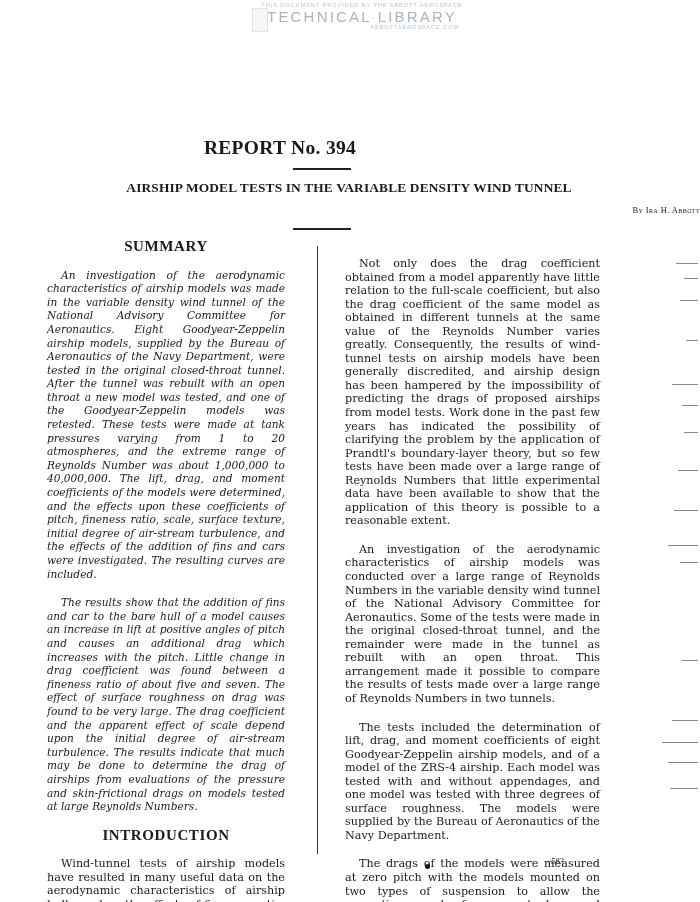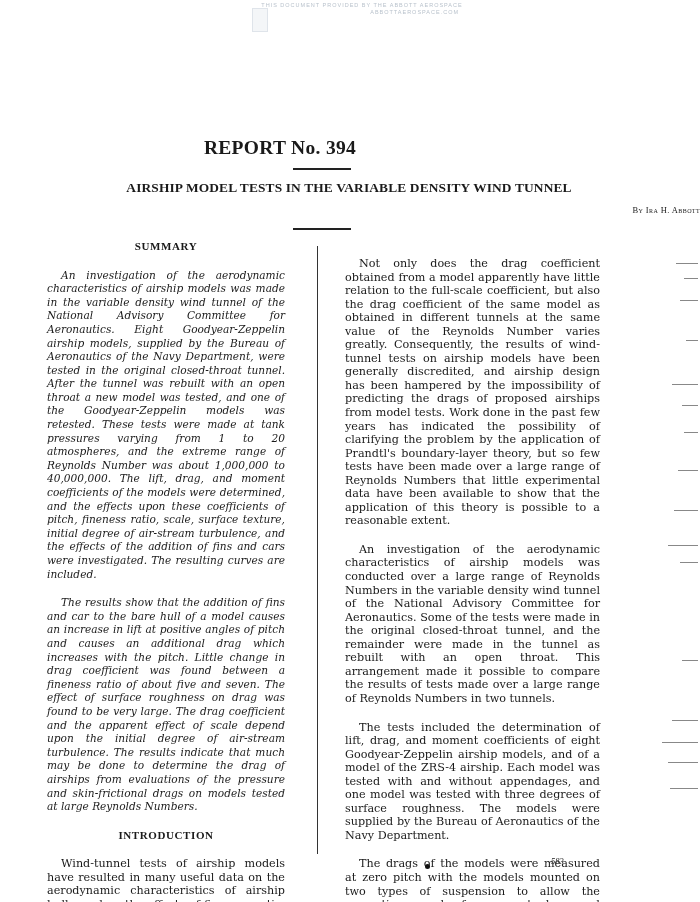--- a/index.html
+++ b/index.html
@@ -28,37 +28,38 @@
       position: absolute; top: 205px; left: 0; width: 700px; text-align: right;
       font-family: "Liberation Serif", serif; font-size: 8.5px; font-variant: small-caps; letter-spacing: 0.4px;
     }
 
     .col { position: absolute; top: 240px; font-size: 11.2px; line-height: 13.55px; text-align: justify; }
     .col-left { left: 32px; width: 268px; }
     .col-right { left: 330px; width: 285px; top: 242px; }
     .divider { position: absolute; left: 317px; top: 246px; width: 1px; height: 608px; background: #333; }
 
     .section-heading {
-      text-align: center; font-weight: bold; font-size: 11px; letter-spacing: 0.6px; margin: 0 0 3px 0;
+      text-align: center; font-weight: bold; font-size: 15px; letter-spacing: 0.6px; margin: 0 0 3px 0;
       font-family: "Liberation Serif", serif;
     }
     .section-heading.intro { margin-top: 8px; margin-bottom: 4px; text-align: center; }
     .para { margin: 15px; text-indent: 14px; }
     .italic { font-style: italic; font-family: "DejaVu Serif", serif; font-size: 10.6px; line-height: 13.6px; }
 
     .page-number { position: absolute; top: 856px; left: 551px; font-size: 8.5px; font-family: "Liberation Serif", serif; font-style: italic; }
     .dot { position: absolute; top: 864px; left: 425px; width: 5px; height: 5px; border-radius: 50%; background: #111; }
 
     .scan-mark { position: absolute; right: 2px; height: 1px; background: #888; }
   </style>
 </head>
 <body>
 
 <div class="watermark">
   <div class="wm-top">THIS DOCUMENT PROVIDED BY THE ABBOTT AEROSPACE</div>
+  <div class="wm-main">TECHNICAL LIBRARY</div>
   <div class="wm-url">ABBOTTAEROSPACE.COM</div>
 </div>
 <div class="wm-logo"></div>
 
 <div class="report-no">REPORT No. 394</div>
 <div class="rule r1"></div>
 <div class="main-title">AIRSHIP MODEL TESTS IN THE VARIABLE DENSITY WIND TUNNEL</div>
 <div class="byline">By Ira H. Abbott</div>
 <div class="rule r2"></div>
 

